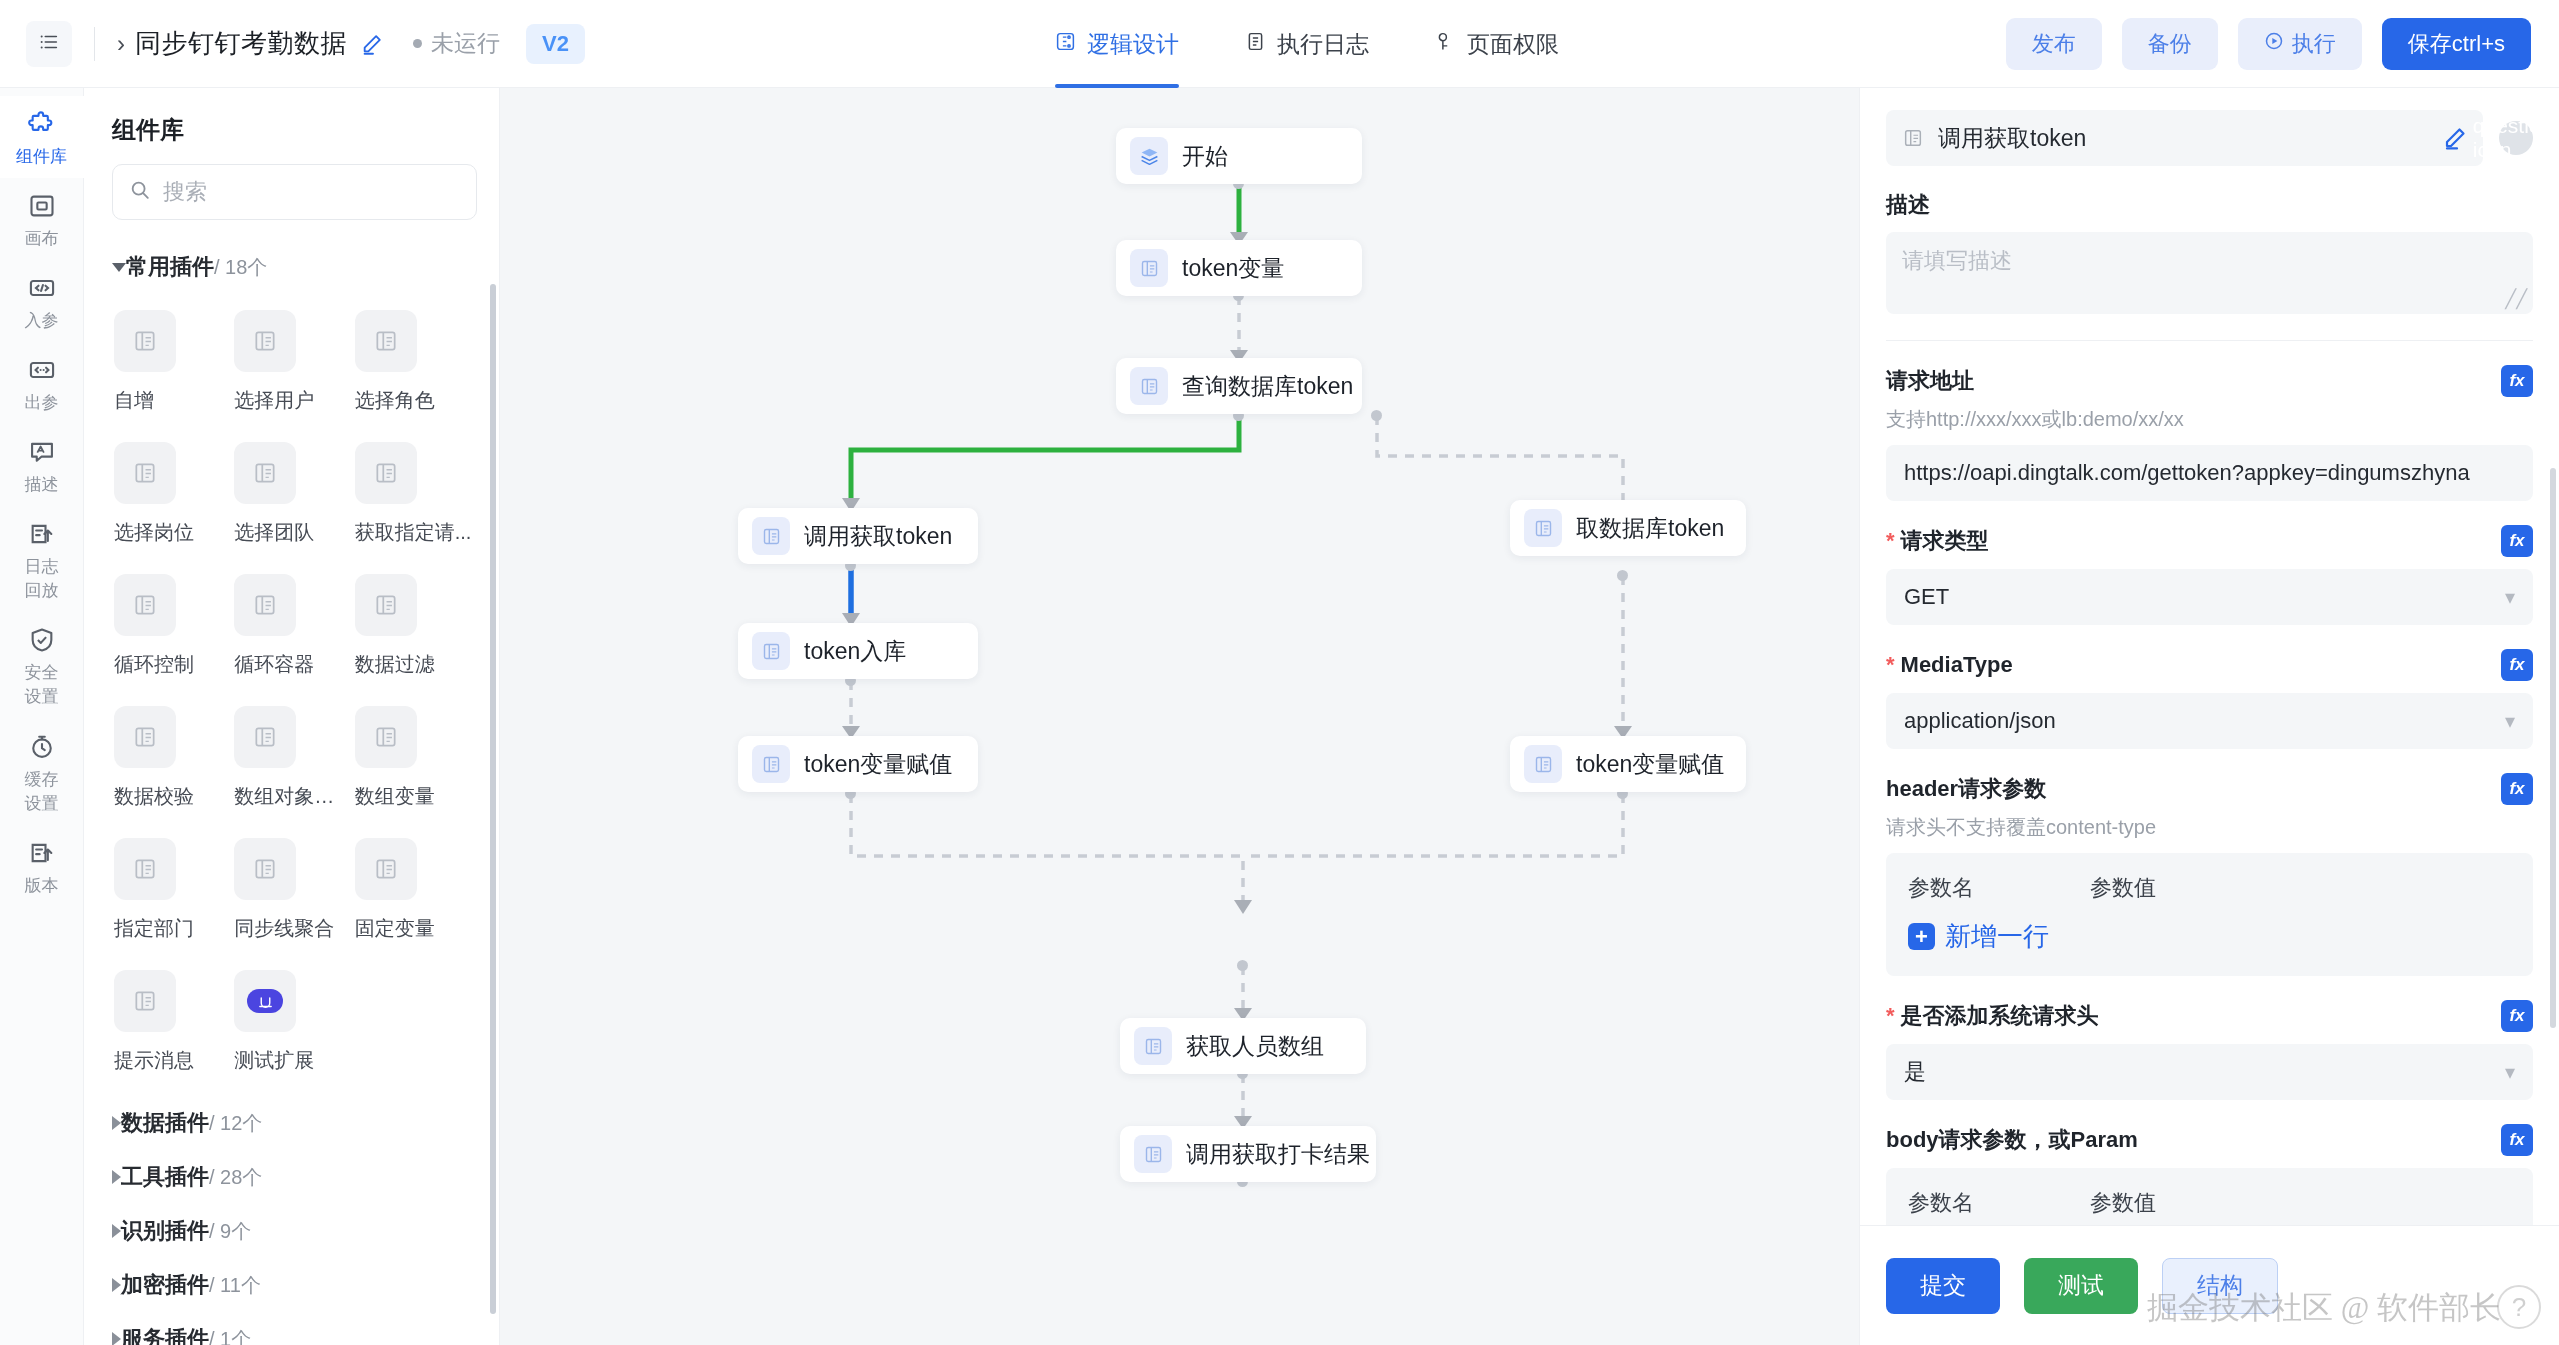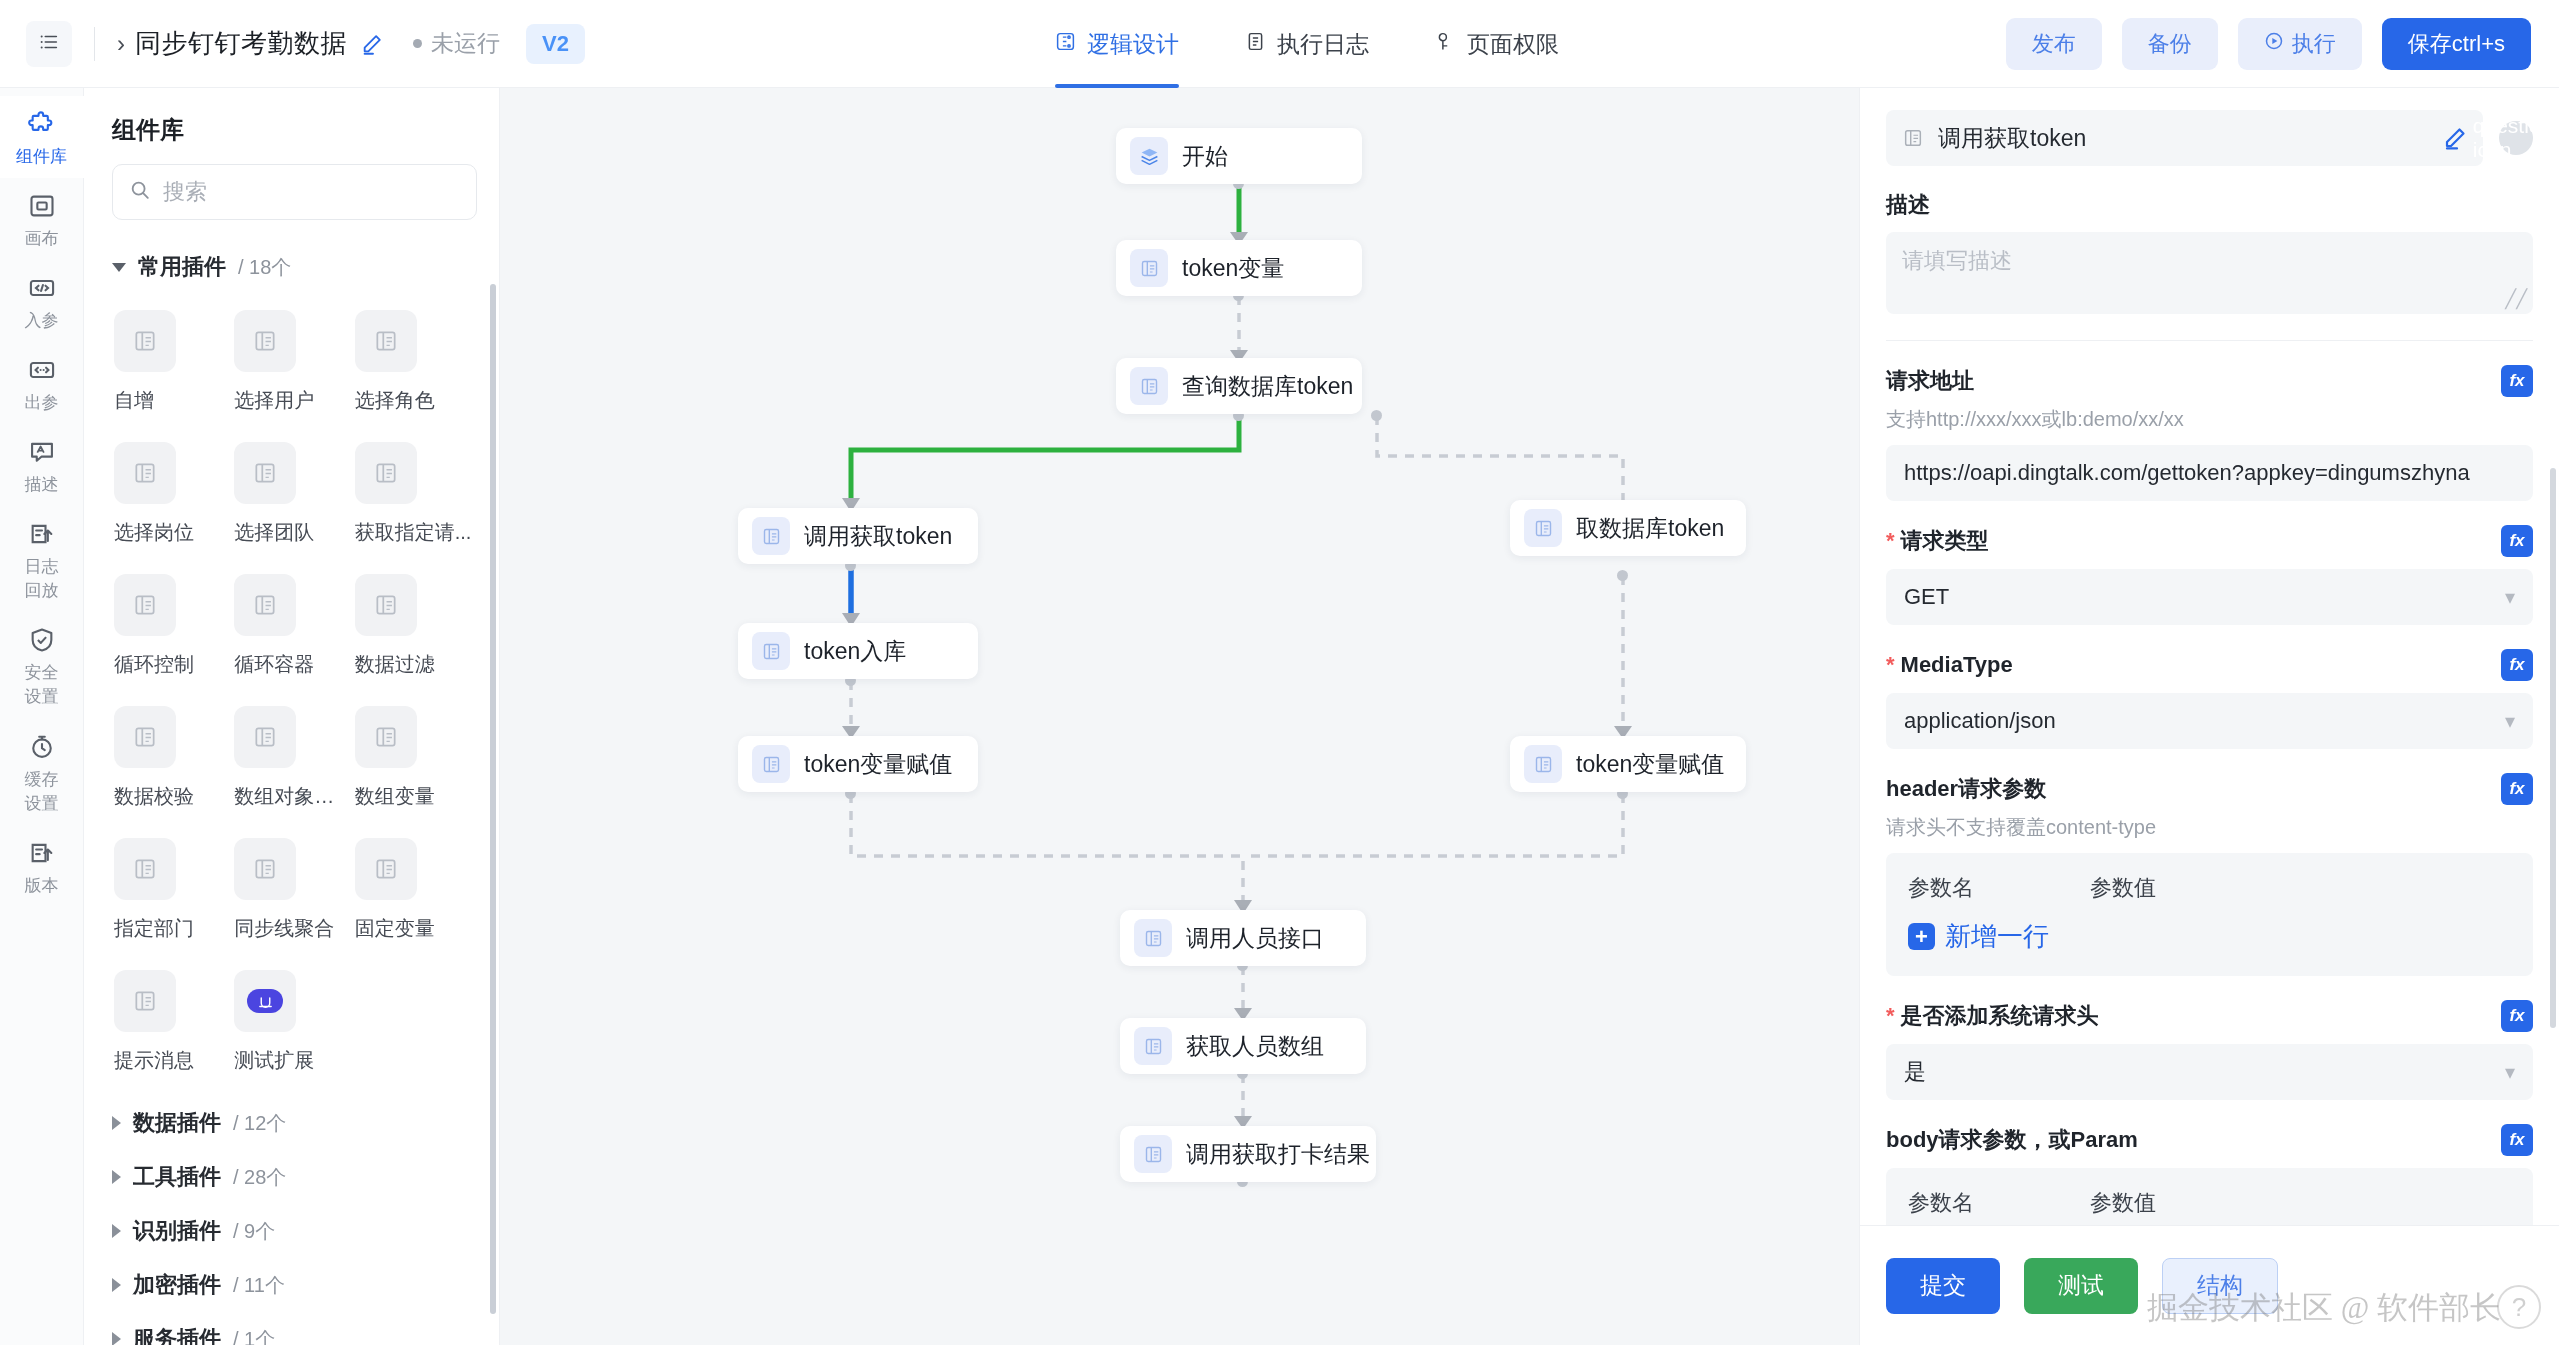--- a/index.html
+++ b/index.html
@@ -82,21 +82,21 @@
     gap: 12px; padding: 0 16px; background: #fff;
   }
   .search-box svg { width: 22px; height: 22px; flex: 0 0 22px; }
   .search-box input {
     border: none; outline: none; font-size: 22px; color: #3c424b; width: 100%;
     font-family: inherit; background: transparent;
   }
   .search-box input::placeholder { color: #a9aeb6; }
   .cl-scroll { flex: 1; overflow: hidden; padding-bottom: 10px; position: relative; }
   .cat-head {
-    display: flex; align-items: center; gap: 12px; padding: 14px 28px 10px 28px; cursor: pointer;
+    display: flex; align-items: center; padding: 14px 28px 10px 28px; cursor: pointer;
   }
   .tri { width: 0; height: 0; }
   .tri-down { border-left: 7px solid transparent; border-right: 7px solid transparent; border-top: 9px solid #5a6069; }
   .tri-right { border-top: 7px solid transparent; border-bottom: 7px solid transparent; border-left: 9px solid #8a9099; }
   .cat-name { font-size: 22px; font-weight: bold; color: #272b31; }
   .cat-count { font-size: 20px; color: #8d939c; font-weight: normal; }
   .plug-grid {
     display: grid; grid-template-columns: repeat(3, 1fr); padding: 8px 24px 6px 30px;
     row-gap: 4px;
   }
@@ -737,30 +737,20 @@
       </div>
       <div class="node" style="left:1010px;top:648px;width:236px">
         <span class="node-ic">
             <svg viewBox="0 0 24 24" fill="none" stroke="#9bb6ea" stroke-width="1.6">
               <rect x="4" y="4" width="16" height="16" rx="2"></rect>
               <line x1="9.5" y1="4" x2="9.5" y2="20"></line>
               <path d="M12.5 9h5M12.5 12.5h5M12.5 16h3" stroke-width="1.3"></path>
             </svg>
           </span>
         <span class="node-lbl">token变量赋值</span>
-      </div>
-      <div class="node" style="left:620px;top:822px;width:246px">
-        <span class="node-ic">
-            <svg viewBox="0 0 24 24" fill="none" stroke="#9bb6ea" stroke-width="1.6">
-              <rect x="4" y="4" width="16" height="16" rx="2"></rect>
-              <line x1="9.5" y1="4" x2="9.5" y2="20"></line>
-              <path d="M12.5 9h5M12.5 12.5h5M12.5 16h3" stroke-width="1.3"></path>
-            </svg>
-          </span>
-        <span class="node-lbl">调用人员接口</span>
       </div>
       <div class="node" style="left:620px;top:930px;width:246px">
         <span class="node-ic">
             <svg viewBox="0 0 24 24" fill="none" stroke="#9bb6ea" stroke-width="1.6">
               <rect x="4" y="4" width="16" height="16" rx="2"></rect>
               <line x1="9.5" y1="4" x2="9.5" y2="20"></line>
               <path d="M12.5 9h5M12.5 12.5h5M12.5 16h3" stroke-width="1.3"></path>
             </svg>
           </span>
         <span class="node-lbl">获取人员数组</span>

